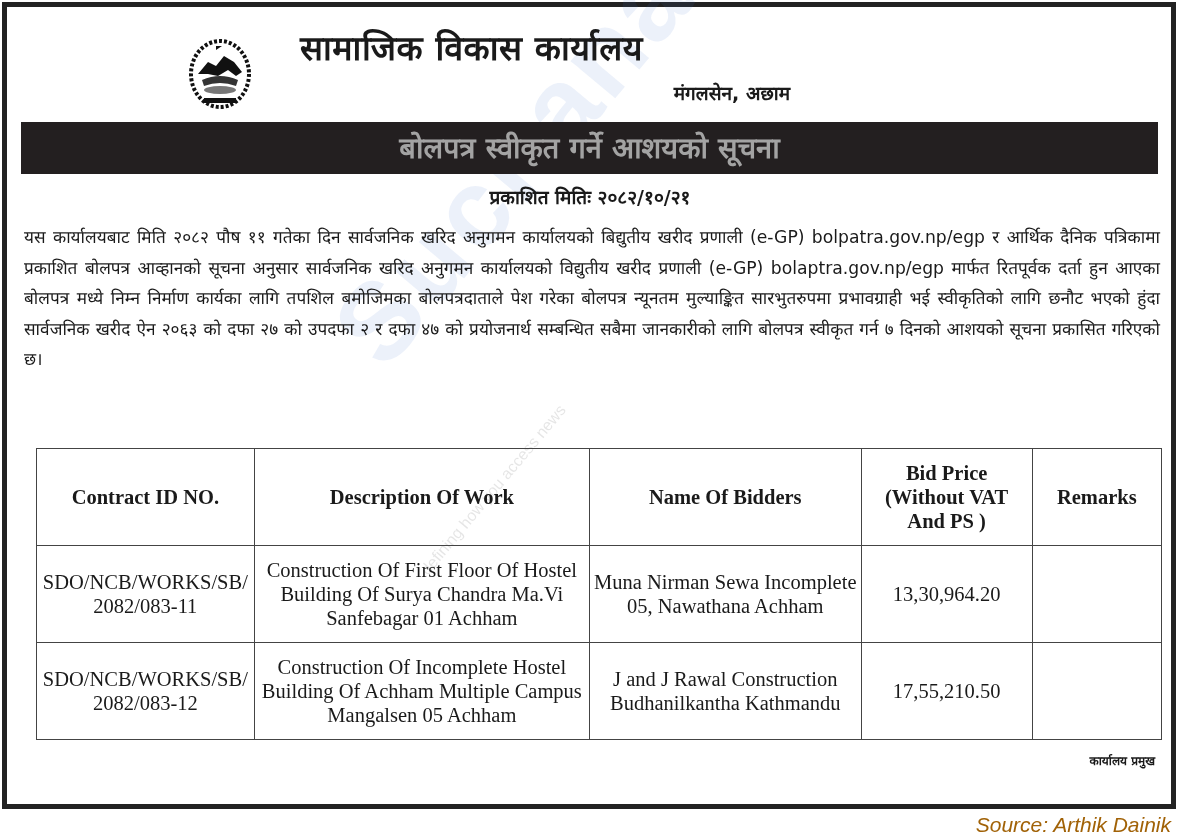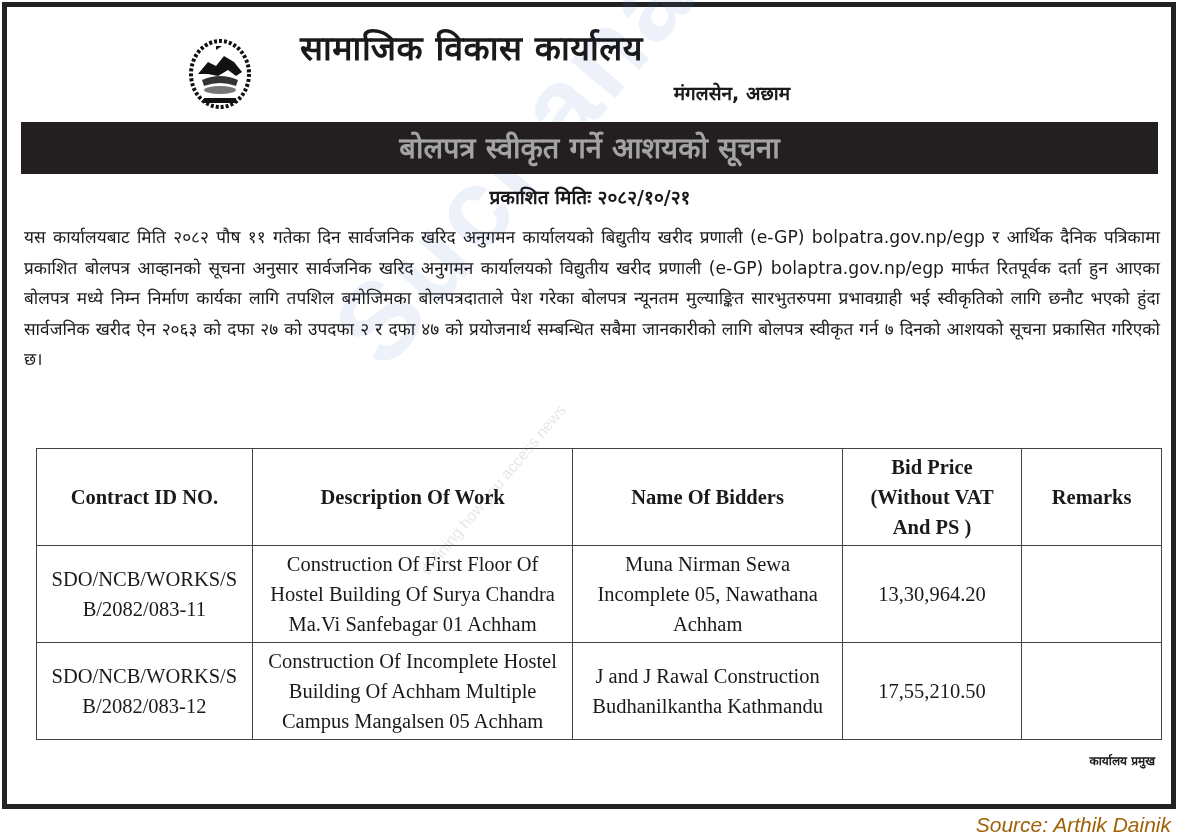--- a/index.html
+++ b/index.html
@@ -7,21 +7,21 @@
   .frame { position: absolute; left: 2px; top: 2px; width: 1164px; height: 797px; border: 5px solid #222; background: #fff; }
   .watermark { position: absolute; left: 300px; top: 300px; font-family: "Liberation Sans", sans-serif; font-weight: bold; font-size: 110px; color: rgba(70,120,210,0.10); transform: rotate(-50deg); transform-origin: left top; pointer-events: none; letter-spacing: 4px; }
   .watermark-sub { position: absolute; left: 410px; top: 560px; font-family: "Liberation Sans", sans-serif; font-size: 16px; color: rgba(0,0,0,0.10); transform: rotate(-50deg); transform-origin: left top; pointer-events: none; }
   .emblem { position: absolute; left: 188px; top: 36px; width: 64px; height: 74px; }
   .office-name { position: absolute; left: 300px; top: 24px; width: 580px; text-align: left; font-family: "DejaVu Sans", sans-serif; font-size: 34px; font-weight: bold; letter-spacing: 0.5px; }
   .office-location { position: absolute; left: 390px; top: 80px; width: 400px; text-align: right; font-family: "DejaVu Sans", sans-serif; font-size: 19px; font-weight: bold; }
   .title-bar { position: absolute; left: 21px; top: 122px; width: 1137px; height: 52px; background: #231f20; color: #a3a3a3; text-align: center; font-family: "DejaVu Sans", sans-serif; font-size: 29px; font-weight: bold; line-height: 52px; }
   .pub-date { position: absolute; left: 330px; top: 184px; width: 520px; text-align: center; font-family: "DejaVu Sans", sans-serif; font-size: 19px; font-weight: bold; }
   .body-text { position: absolute; left: 24px; top: 222px; width: 1136px; font-family: "DejaVu Sans", sans-serif; font-size: 17.2px; line-height: 30.5px; text-align: justify; text-align-last: left; }
   table.bids { position: absolute; left: 36px; top: 448px; width: 1126px; border-collapse: collapse; font-family: "Liberation Serif", serif; font-size: 20.5px; }
-  table.bids th, table.bids td { border: 1.5px solid #444; text-align: center; vertical-align: middle; padding: 0 12px; line-height: 30px; }
+  table.bids th, table.bids td { border: 1.5px solid #444; text-align: center; vertical-align: middle; padding: 0 4px; line-height: 24px; }
   table.bids th { font-weight: bold; height: 96px; }
   table.bids td { height: 96px; }
   .col-id { width: 211px; margin-left: 44px; }
   .col-desc { width: 330px; margin-left: 19px; }
   .col-bidder { width: 265px; }
   .col-price { width: 163px; }
   .col-remarks { width: 121px; }
   .signatory { position: absolute; right: 26px; top: 752px; font-family: "DejaVu Sans", sans-serif; font-size: 12px; font-weight: bold; }
   .source { position: absolute; right: 10px; top: 813px; font-family: Liberation Sans, sans-serif; font-style: italic; font-size: 21px; color: #a16207; }
 </style>

